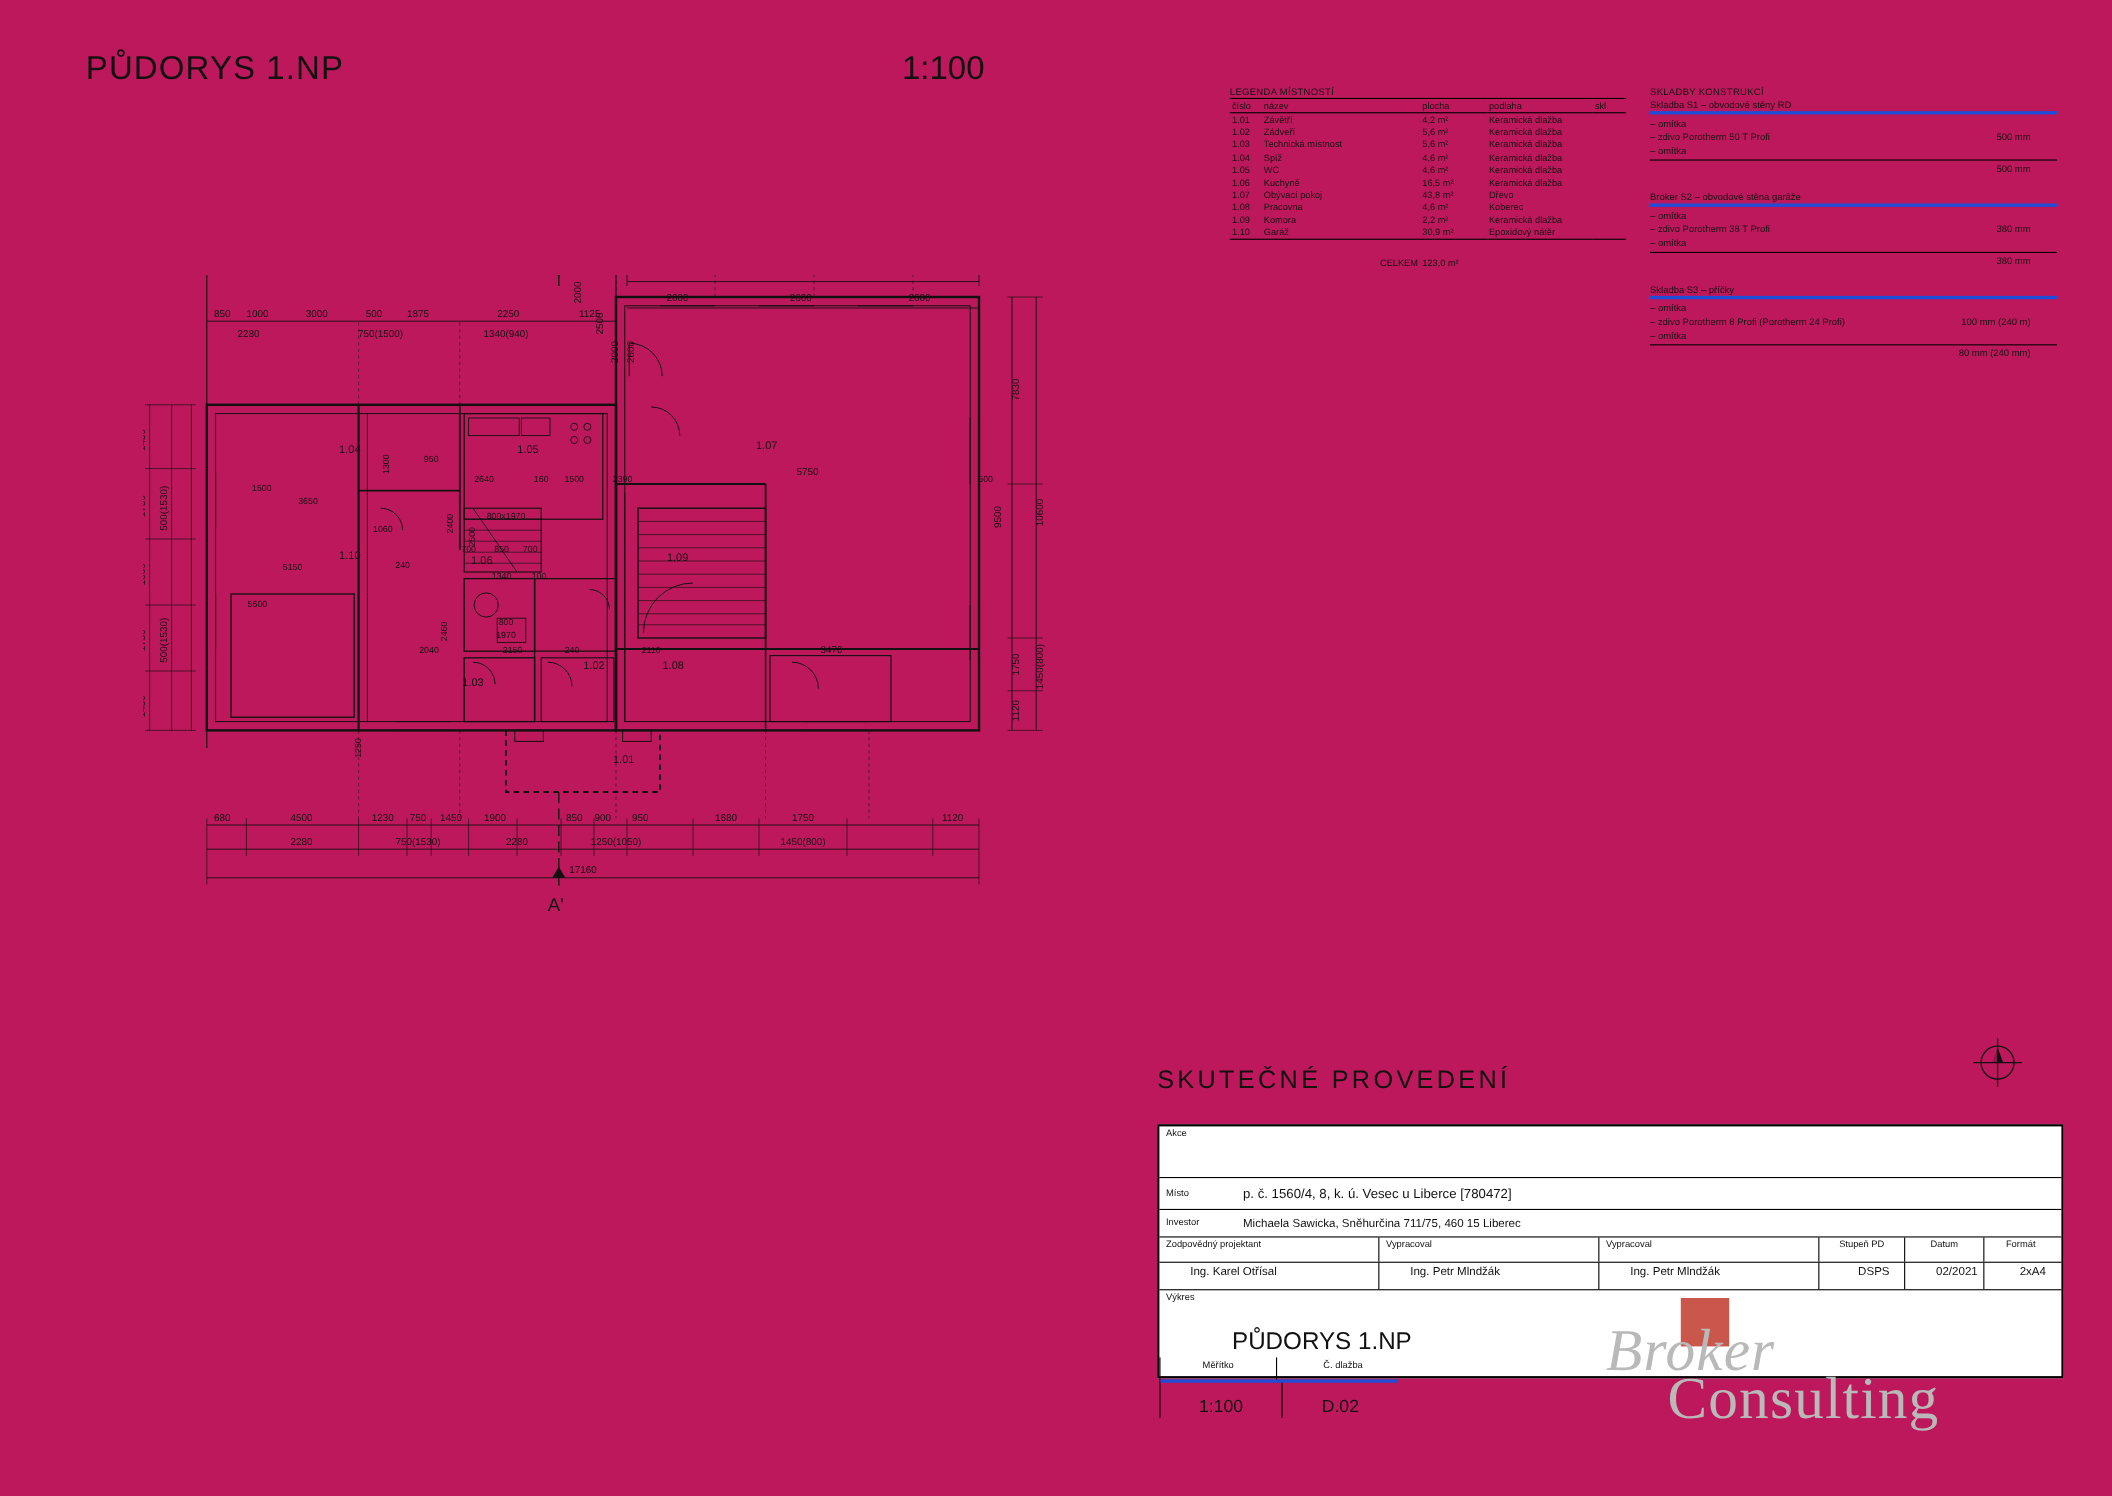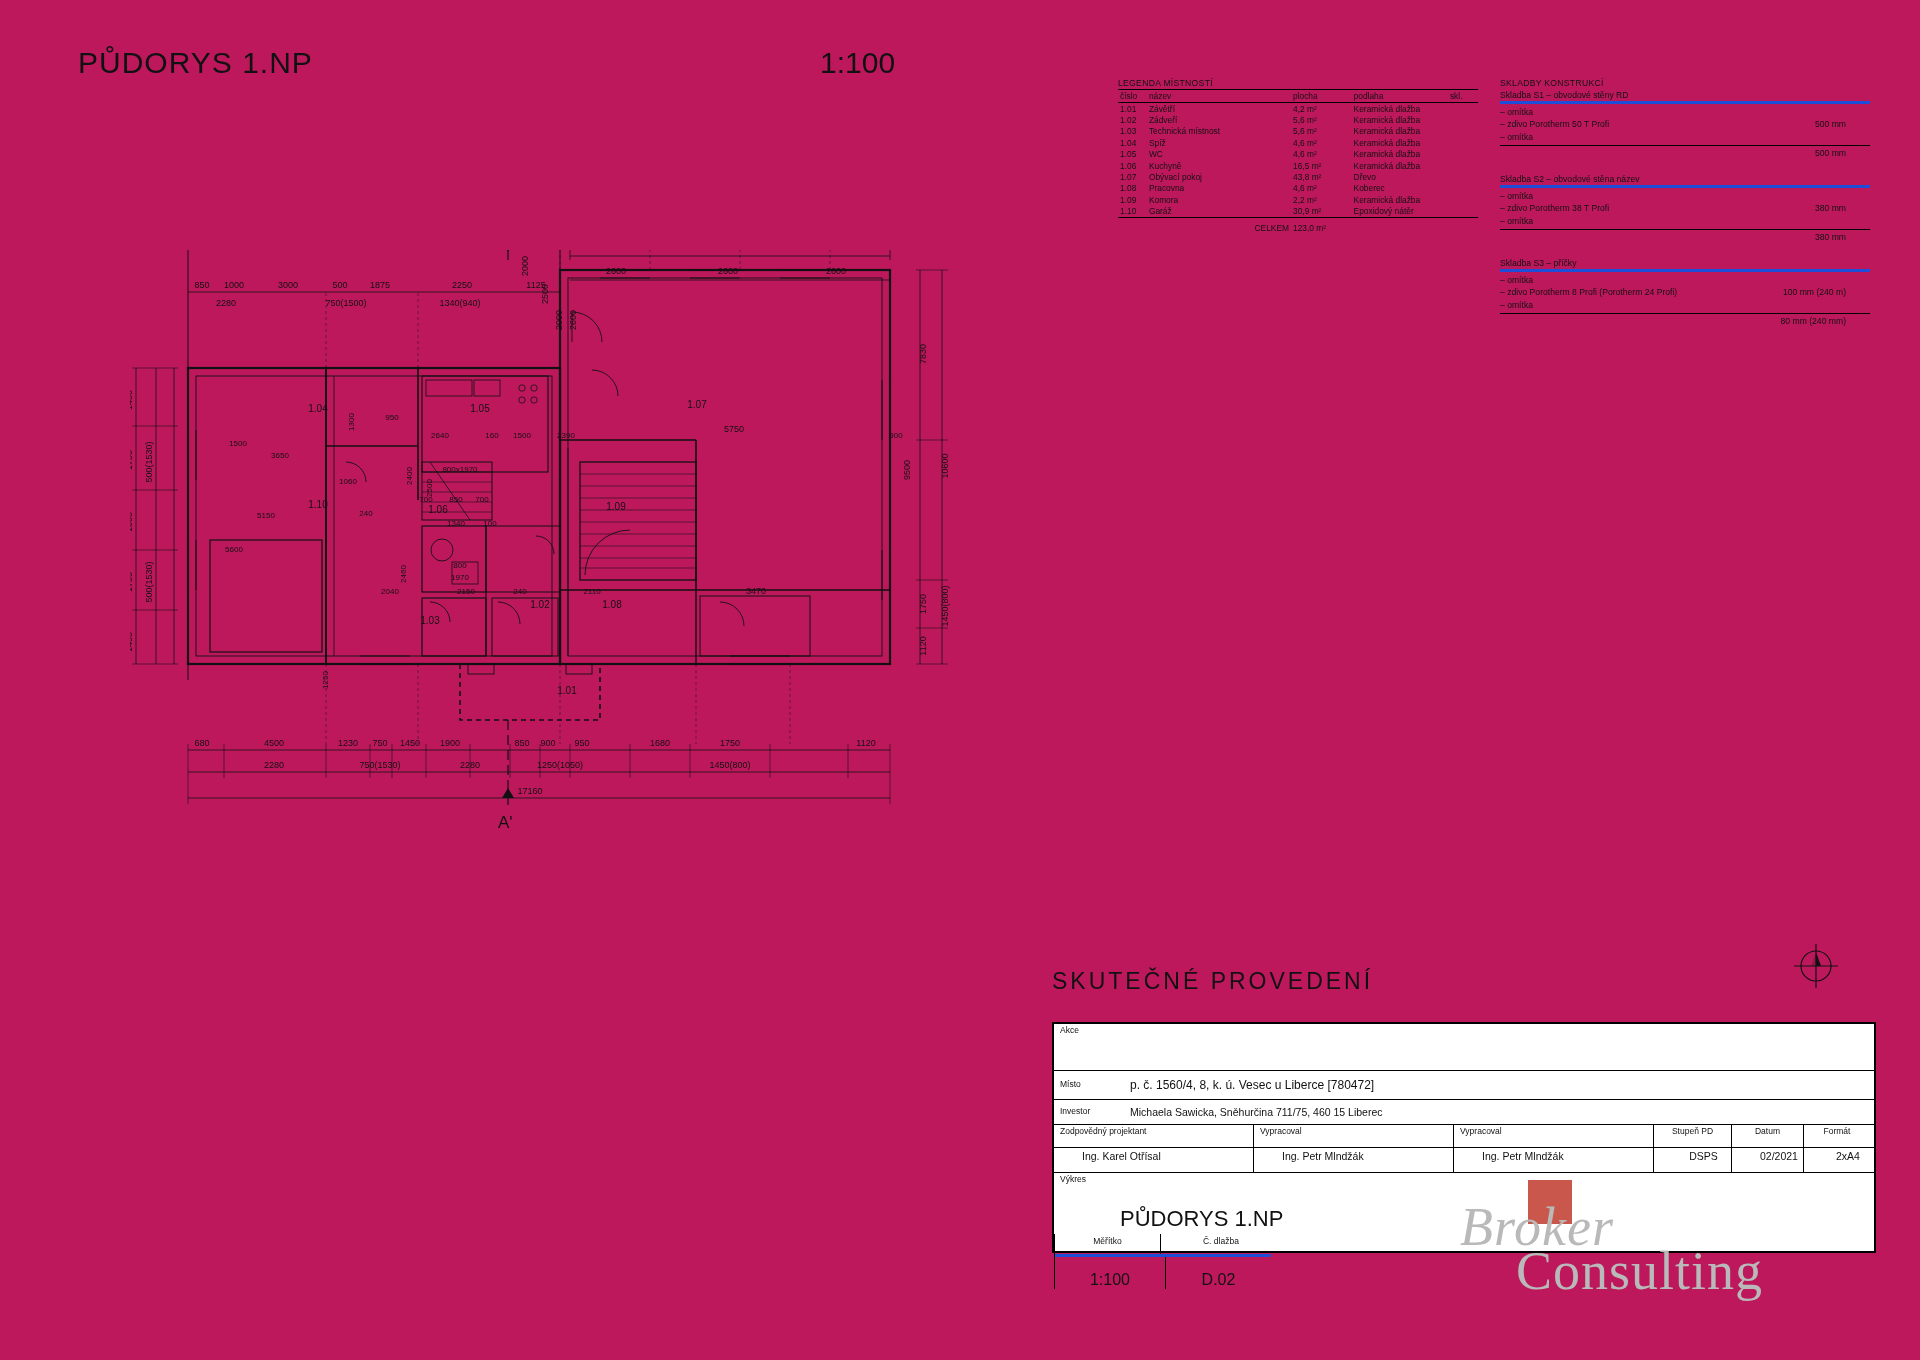--- a/index.html
+++ b/index.html
@@ -69,21 +69,21 @@
     border-top: 1px solid #000;
     border-bottom: 1px solid #000;
     padding: 1px 2px;
   }
   #legend-rooms td {
     padding: 0.7px 2px;
     white-space: nowrap;
   }
   #legend-rooms tr.total td {
     border-top: 1px solid #000;
-    padding-top: 5px;
+    padding-top: 16px;
   }
   .col-num { width: 26px; }
   .col-name { width: 150px; }
   .col-area { width: 60px; text-align: left;}
   .col-floor { width: 96px; }
   .col-skl { width: 28px; text-align: right; }
   .tot-label { text-align: right; padding-right: 6px; }
 
   
   #legend-constructions {
@@ -357,21 +357,21 @@
             <span class="lc-val">500 mm</span>
           </div>
           <div class="lc-row">
             <span>– omítka</span>
             <span class="lc-val"></span>
           </div>
           <div class="lc-sum">500 mm</div>
           <div class="lc-gap"></div>
         </div>
         <div class="lc-block">
-          <div class="lc-head">Skladba S2 – obvodové stěna název</div>
+          <div class="lc-head">Broker S2 – obvodové stěna garáže</div>
           <div class="lc-row">
             <span>– omítka</span>
             <span class="lc-val"></span>
           </div>
           <div class="lc-row">
             <span>– zdivo Porotherm 38 T Profi</span>
             <span class="lc-val">380 mm</span>
           </div>
           <div class="lc-row">
             <span>– omítka</span>

